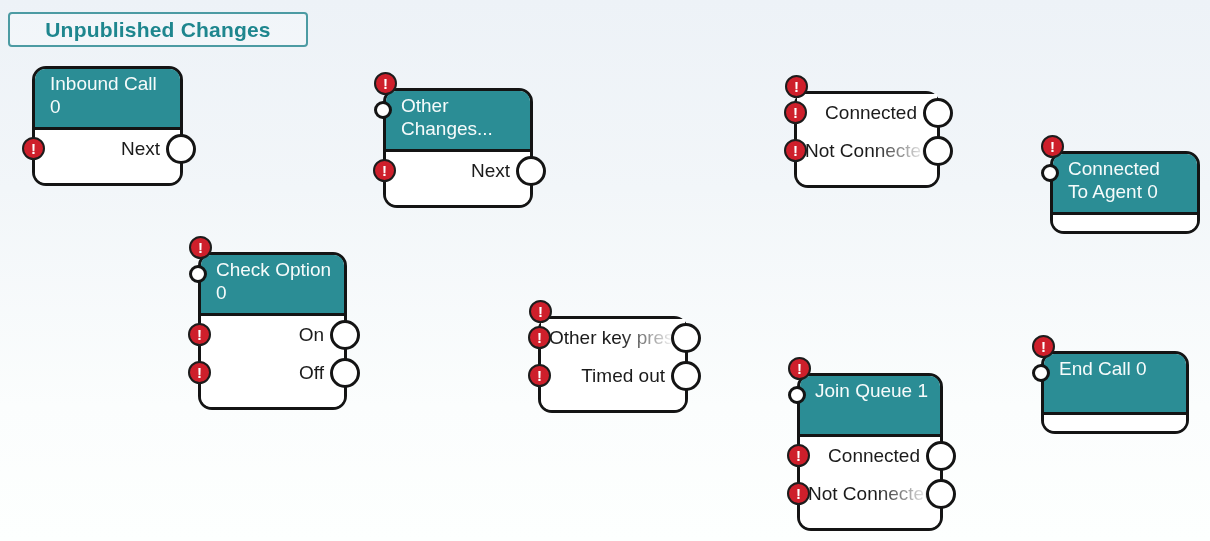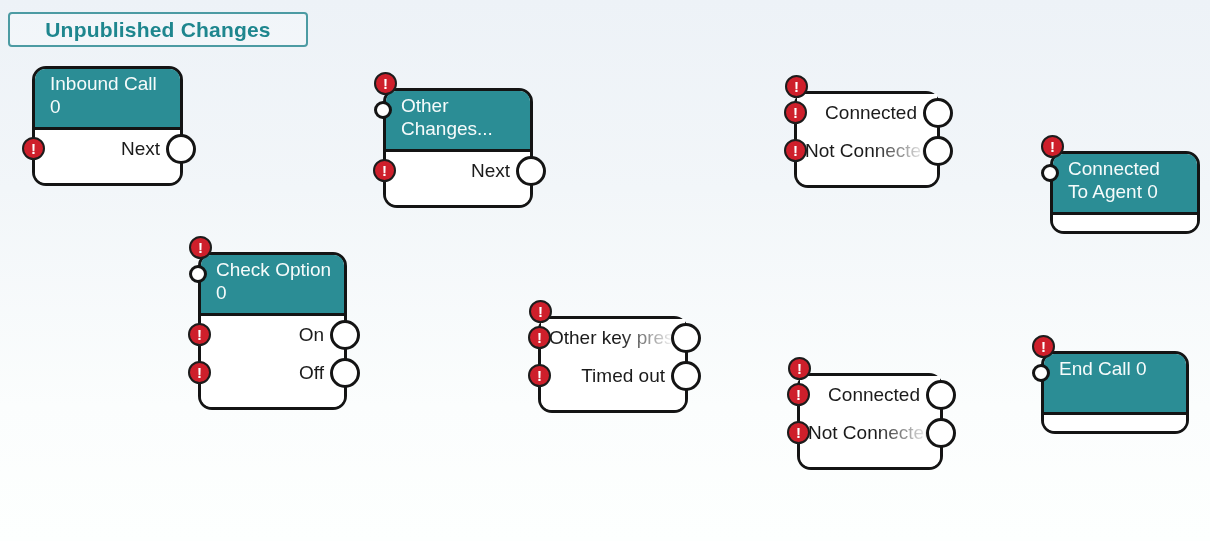--- a/index.html
+++ b/index.html
@@ -195,20 +195,23 @@
         <div class="node-row">
     <span class="error-badge row">!</span>
     <span class="row-label">Timed out</span>
     <span class="port output"></span>
   </div>
       </div>
   </div>
     <div class="node" style="left: 797px; top: 373px; width: 146px;">
     <span class="error-badge top">!</span>
     <span class="port input"></span>
+    <div class="node-header">
+      <span class="node-title"><span class="title-line">Join Queue 1</span></span>
+    </div>
     <div class="node-body">
         <div class="node-row">
     <span class="error-badge row">!</span>
     <span class="row-label">Connected</span>
     <span class="port output"></span>
   </div>
         <div class="node-row">
     <span class="error-badge row">!</span>
     <span class="row-label truncated">Not Connected</span>
     <span class="port output"></span>

